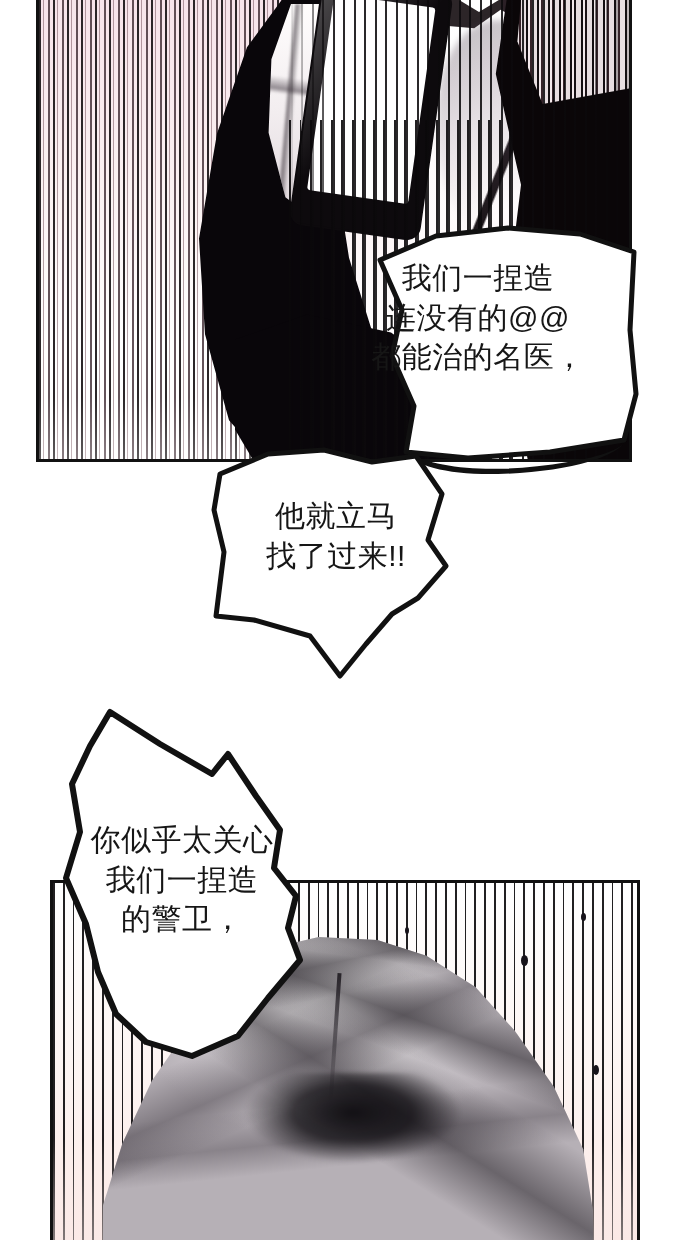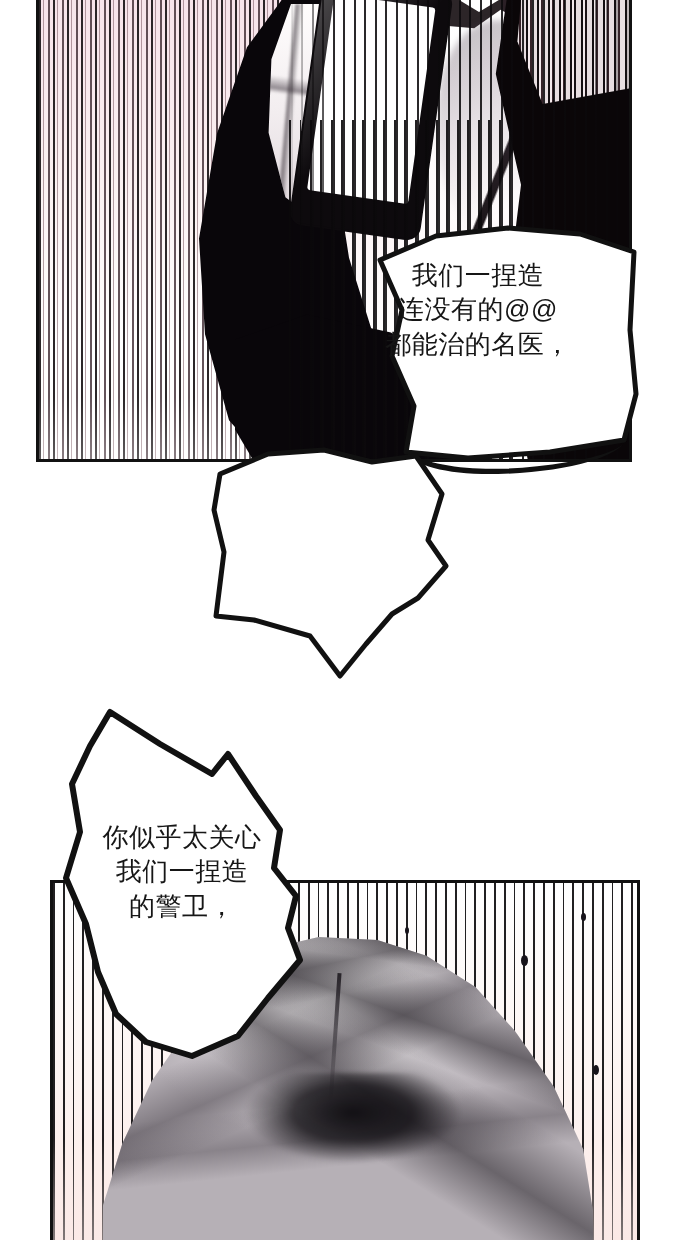--- a/index.html
+++ b/index.html
@@ -302,21 +302,21 @@
   
   .bubble {
     position: absolute;
     z-index: 40;
   }
   .bubble svg { display: block; overflow: visible; }
   .bubble-text {
     position: absolute;
     text-align: center;
     color: #161616;
-    font-size: 26px;
+    font-size: 30px;
     line-height: 1.32;
     letter-spacing: 0.5px;
     white-space: pre-line;
     font-family: "Liberation Sans", "DejaVu Sans", sans-serif;
   }
 
   #bubble-1 { left: 318px; top: 226px; width: 320px; height: 250px; }
   #bubble-1 .bubble-text { left: 22px; top: 32px; width: 276px; }
 
   #bubble-2 { left: 206px; top: 448px; width: 260px; height: 240px; }
@@ -415,20 +415,22 @@
                L 186 166
                L 160 196
                L 134 228
                L 104 188
                L 48 172
                L 10 168
                L 18 104
                L 8 62
                Z" fill="#ffffff" stroke="#111111" stroke-width="5" stroke-linejoin="round"></path>
     </svg>
+    <div class="bubble-text">他就立马
+找了过来!!</div>
   </div>
 
   <div class="bubble" id="bubble-3">
     <svg width="290" height="380" viewBox="0 0 290 380">
       <path d="M 68 20
                L 118 52
                L 170 82
                L 186 62
                L 214 104
                L 238 138

